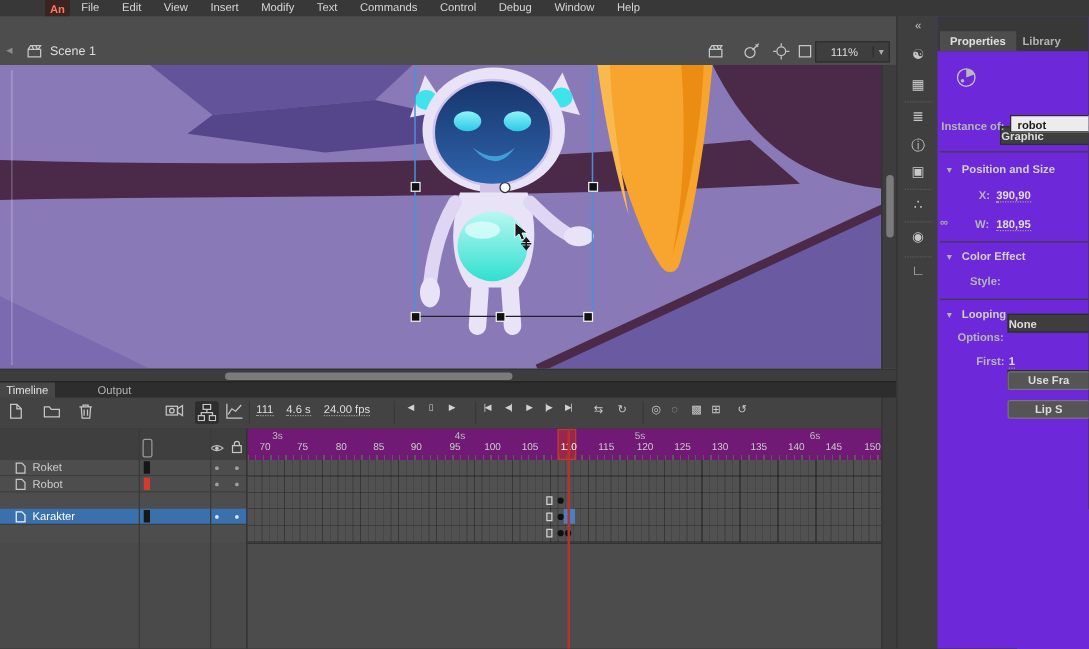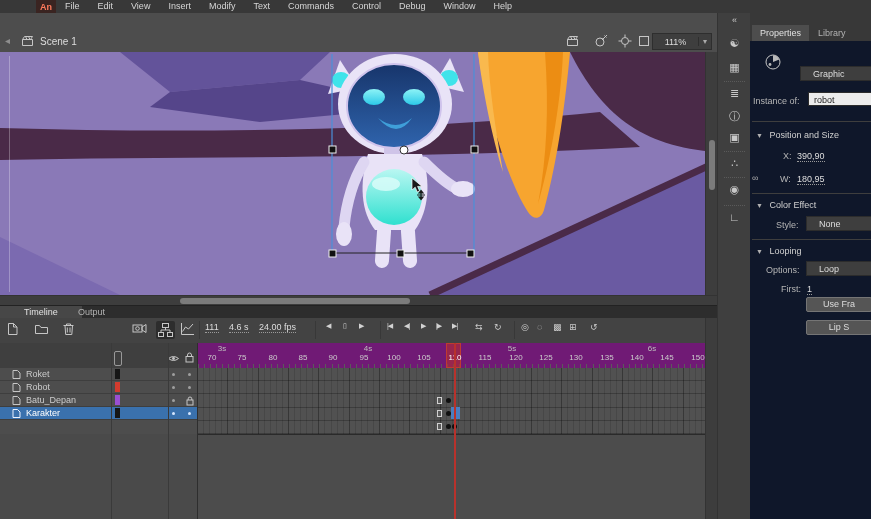--- a/index.html
+++ b/index.html
@@ -31,21 +31,21 @@
   
   #stage{left:0;top:52px;width:717px;height:243px;background:#8a79b7;overflow:hidden;}
   #stage-edge{left:9px;top:56px;width:1px;height:236px;background:rgba(255,255,255,.28);}
   
   #hsb{left:0;top:295px;width:717px;height:10px;background:#3d3d3d;border-top:1px solid #333;}
   #hsb-thumb{position:absolute;left:180px;top:2px;width:230px;height:6px;background:#7b7b7b;border-radius:3px;}
   #vsb{left:705px;top:52px;width:12px;height:243px;background:#3d3d3d;border-left:1px solid #333;}
   #vsb-thumb{position:absolute;left:3px;top:88px;width:6px;height:50px;background:#7b7b7b;border-radius:3px;}
   
   #tl-tabs{left:0;top:305px;width:717px;height:13px;background:#2d2d2d;border-top:1px solid #222;}
-  #tab-timeline{position:absolute;left:0;top:0;height:13px;padding:0 24px;background:#474747;color:#e2e2e2;line-height:13px;}
+  #tab-timeline{position:absolute;left:0;top:0;height:13px;padding:0 5px;background:#474747;color:#e2e2e2;line-height:13px;}
   #tab-output{position:absolute;left:68px;top:0;height:13px;padding:0 10px;color:#b2b2b2;line-height:13px;}
   #tl-toolbar{left:0;top:318px;width:705px;height:25px;background:#434343;border-bottom:1px solid #333;}
   .tbtn{position:absolute;top:4px;color:#c9c9c9;}
   .vsep{position:absolute;top:3px;width:1px;height:18px;background:#383838;}
   .scrub{border-bottom:1px dotted #9a9a9a;color:#dedede;text-align:right;}
   .pb{font-size:7px;letter-spacing:-1px;color:#d2d2d2;}
   #tl-head-left{left:0;top:343px;width:198px;height:25px;background:#3f3f3f;}
   #ruler{left:198px;top:343px;width:507px;height:25px;background:#701a75;overflow:hidden;}
   #ruler-ticks{position:absolute;left:0;bottom:0;width:507px;height:4px;
      background:repeating-linear-gradient(90deg,#5a5a5a 0 1px,transparent 1px 6.07px);}
@@ -75,28 +75,28 @@
   #tl-vsb{left:705px;top:318px;width:12px;height:201px;background:#3d3d3d;border-left:1px solid #333;}
   #playhead-line{left:454px;top:343px;width:2px;height:176px;background:#b8322c;z-index:4;}
   .kf-end{position:absolute;width:5px;height:7px;border:1px solid #d0d0d0;box-sizing:border-box;background:#5a5a5a;z-index:2;}
   .kf-dot{position:absolute;width:5px;height:5px;border-radius:50%;background:#101010;z-index:2;}
   .kf-sel{position:absolute;width:9px;height:12px;background:#4a7fc1;z-index:1;}
   
   #dock{left:717px;top:13px;width:33px;height:506px;background:#3f3f3f;border-left:1px solid #333;}
   .dock-ic{position:absolute;left:0;width:33px;text-align:center;color:#c8c8c8;font-size:11px;}
   .dock-sep{position:absolute;left:6px;width:21px;border-top:1px dotted #5a5a5a;}
   
-  #ppanel{left:750px;top:13px;width:121px;height:506px;background:#0f172a;}
+  #ppanel{left:750px;top:13px;width:121px;height:506px;background:#6d28d9;font-weight:bold;}
   #ptabs{position:absolute;left:0;top:0;width:121px;height:28px;background:#383838;}
   #tab-props{position:absolute;left:2px;top:12px;height:16px;padding:0 8px;background:#4d4d4d;color:#e0e0e0;line-height:16px;}
   #tab-library{position:absolute;left:68px;top:12px;color:#b2b2b2;line-height:16px;}
   .plabel{position:absolute;color:#b5b5b5;}
   .pvalue{position:absolute;color:#dedede;border-bottom:1px dotted #9a9a9a;}
   .dd{position:absolute;height:15px;background:#3e3e3e;border:1px solid #2c2c2c;color:#dddddd;
-      line-height:15px;padding-left:12px;box-sizing:border-box;}
+      line-height:15px;padding-left:0;box-sizing:border-box;margin-top:35px;}
   .pbtn{position:absolute;height:15px;background:#555555;border:1px solid #757575;border-radius:2px;
       color:#dddddd;line-height:13px;text-align:center;box-sizing:border-box;overflow:hidden;}
   .pdiv{position:absolute;left:2px;width:119px;border-top:1px solid #3e3e3e;}
   .sect{position:absolute;color:#d0d0d0;}
   .sect .car{color:#b0b0b0;font-size:7px;margin-right:4px;}
   #pinput{position:absolute;left:58px;top:79px;width:70px;height:14px;background:#ececec;border:1px solid #2c2c2c;
       color:#1c1c1c;line-height:14px;padding-left:5px;box-sizing:border-box;}
 </style>
 </head>
 <body>
@@ -339,32 +339,20 @@
   </div>
   <div class="layer-row abs" style="top:381px">
     <svg class="page-ic" width="11" height="11">
         <path class="ico" d="M2 1.5 h4.5 l2.5 2.5 v5.5 h-7 z"></path>
       </svg>
     <span class="layer-name">Robot</span>
     <span class="swatch" style="left:115px;top:1px;position:absolute;width:5px;height:10px;background:#d23b2e"></span>
     <span class="dot eye"></span>
     <span class="dot lck"></span>
   </div>
-  <div class="layer-row abs" style="top:394px">
-    <svg class="page-ic" width="11" height="11">
-        <path class="ico" d="M2 1.5 h4.5 l2.5 2.5 v5.5 h-7 z"></path>
-      </svg>
-    <span class="layer-name">Batu_Depan</span>
-    <span class="swatch" style="left:115px;top:1px;position:absolute;width:5px;height:10px;background:#9a4fd2"></span>
-    <span class="dot eye"></span>
-    <svg class="abs" style="left:186px;top:2px" width="8" height="10">
-      <rect class="ico" x="1" y="4" width="6" height="5"></rect>
-        <path class="ico" d="M2.2 4 V2.8 a1.8 1.8 0 0 1 3.6 0 V4"></path>
-    </svg>
-  </div>
   <div class="layer-row sel abs" style="top:407px">
     <svg class="page-ic" width="11" height="11">
         <path d="M2 1.5 h4.5 l2.5 2.5 v5.5 h-7 z" fill="none" stroke="#eaf2ff"></path>
       </svg>
     <span class="layer-name">Karakter</span>
     <span class="swatch" style="left:115px;top:1px;position:absolute;width:5px;height:10px;background:#161616"></span>
     <span class="dot eye"></span>
     <span class="dot lck"></span>
   </div>
 

